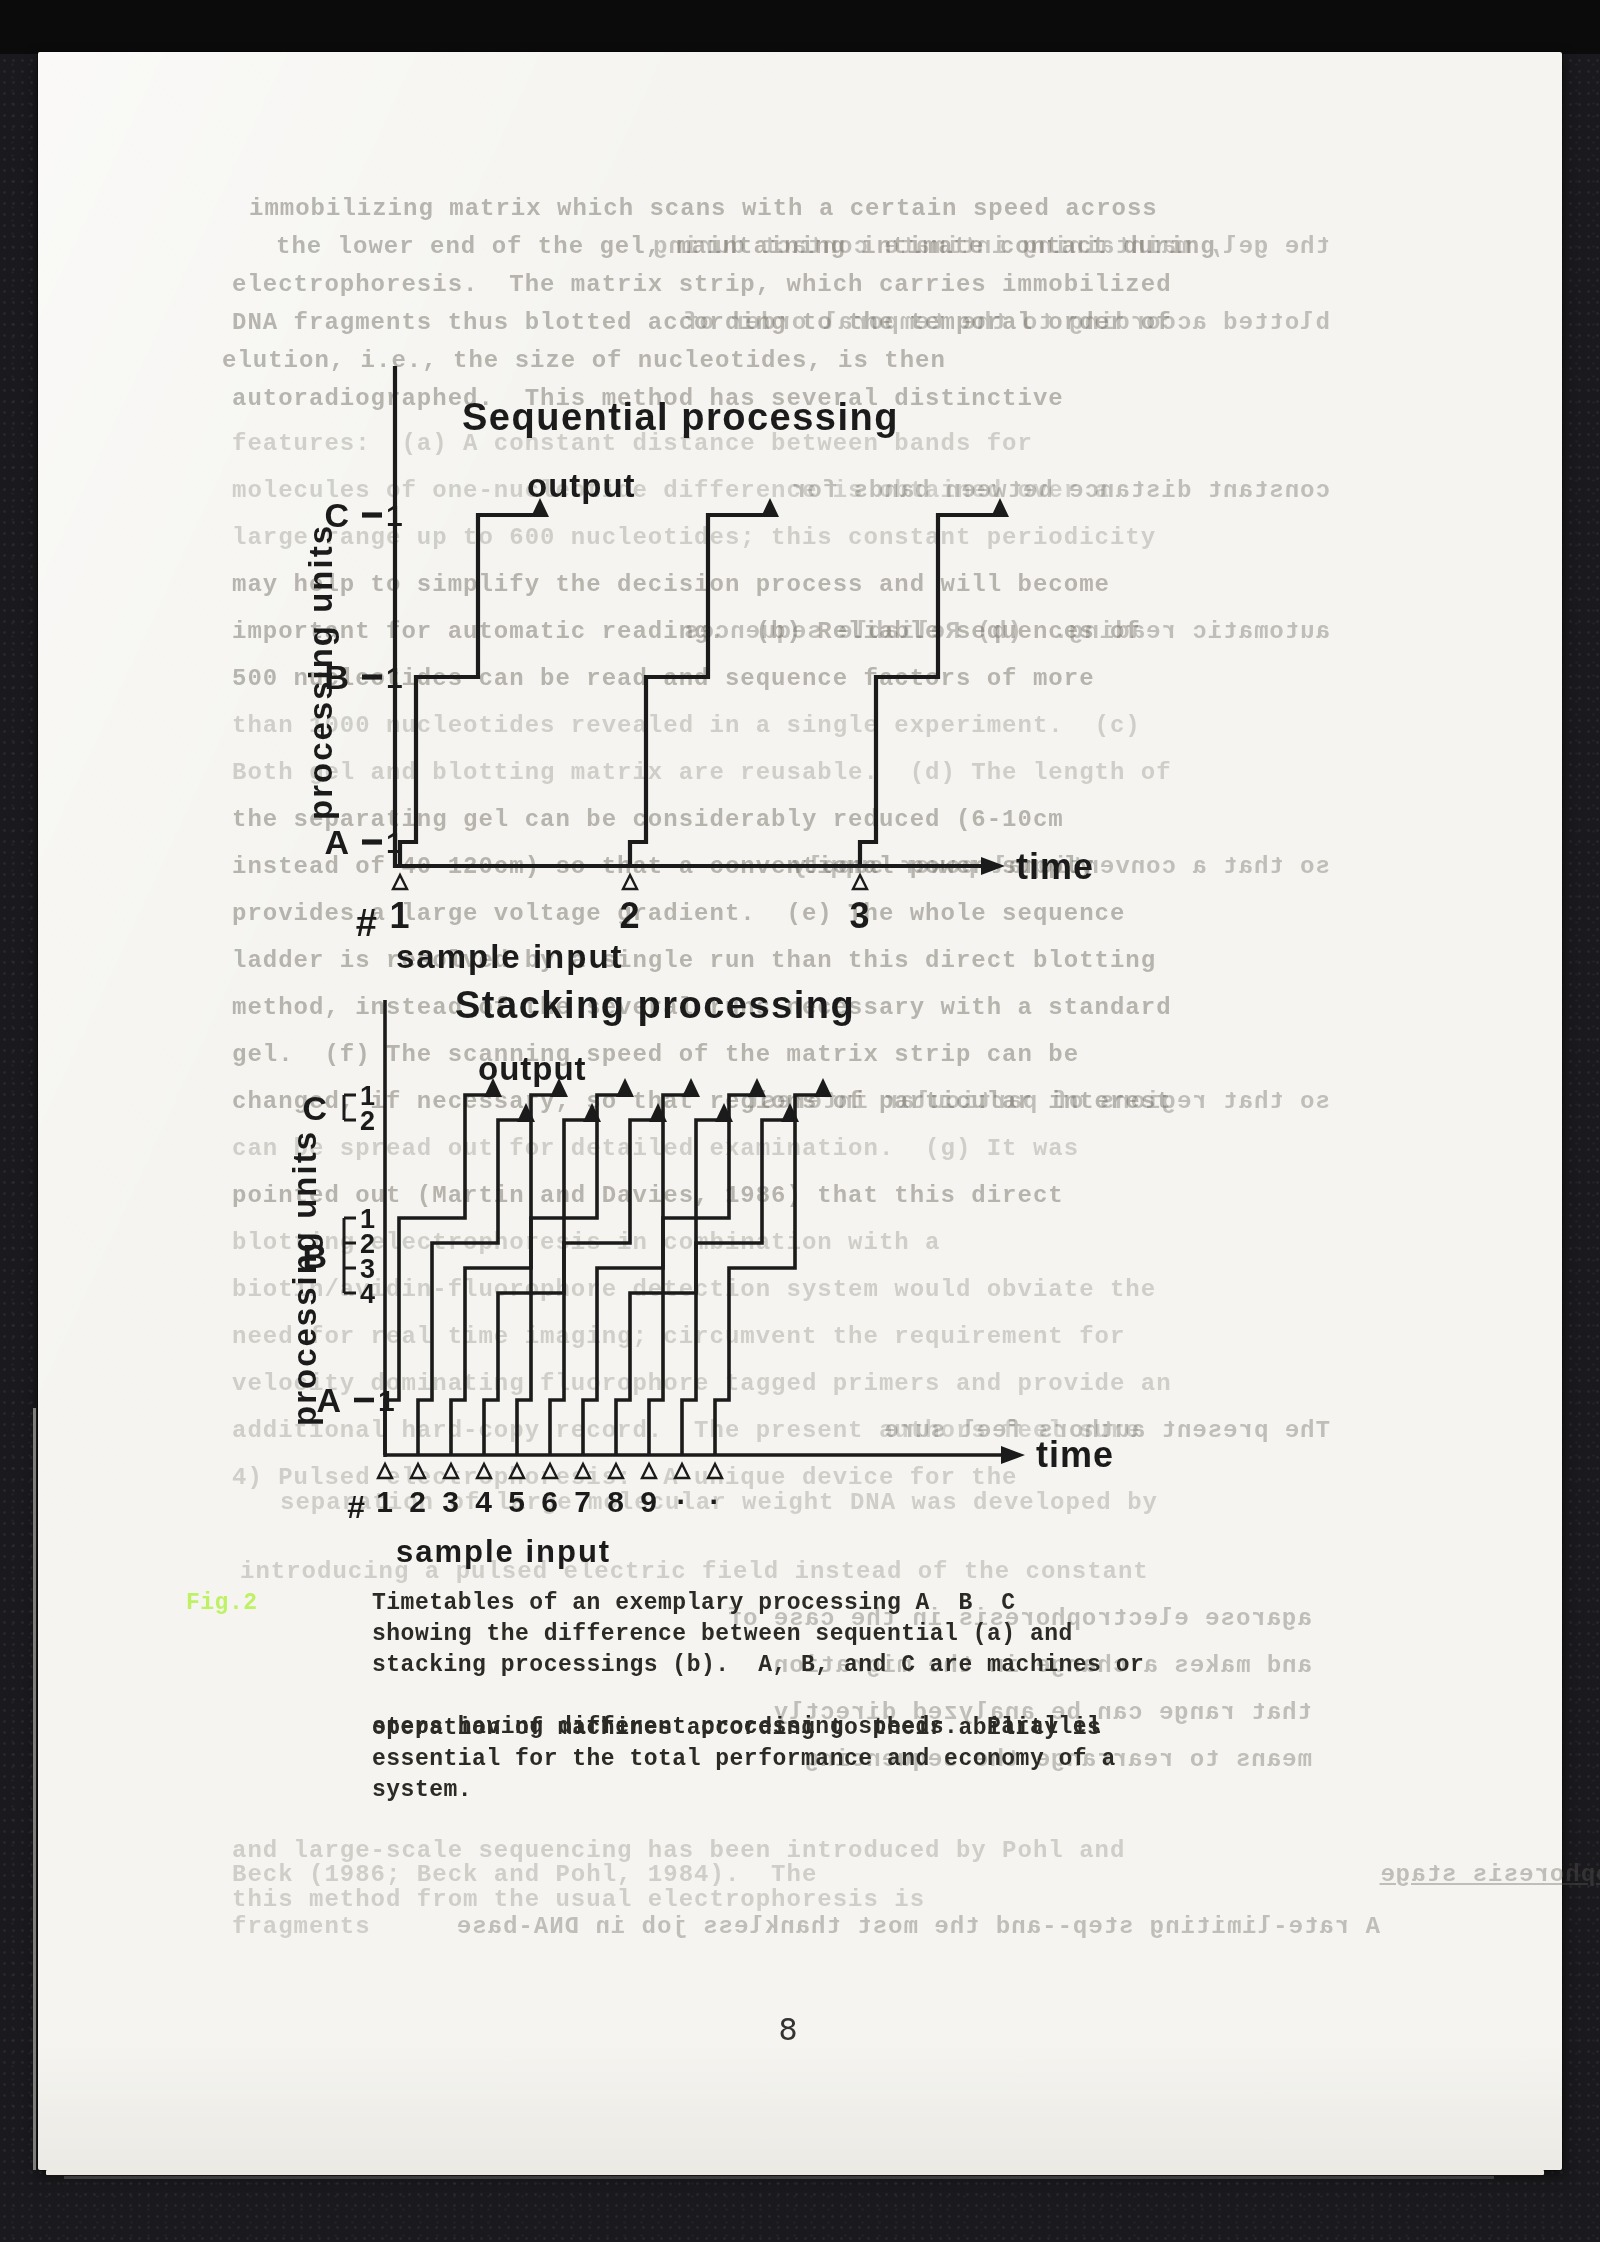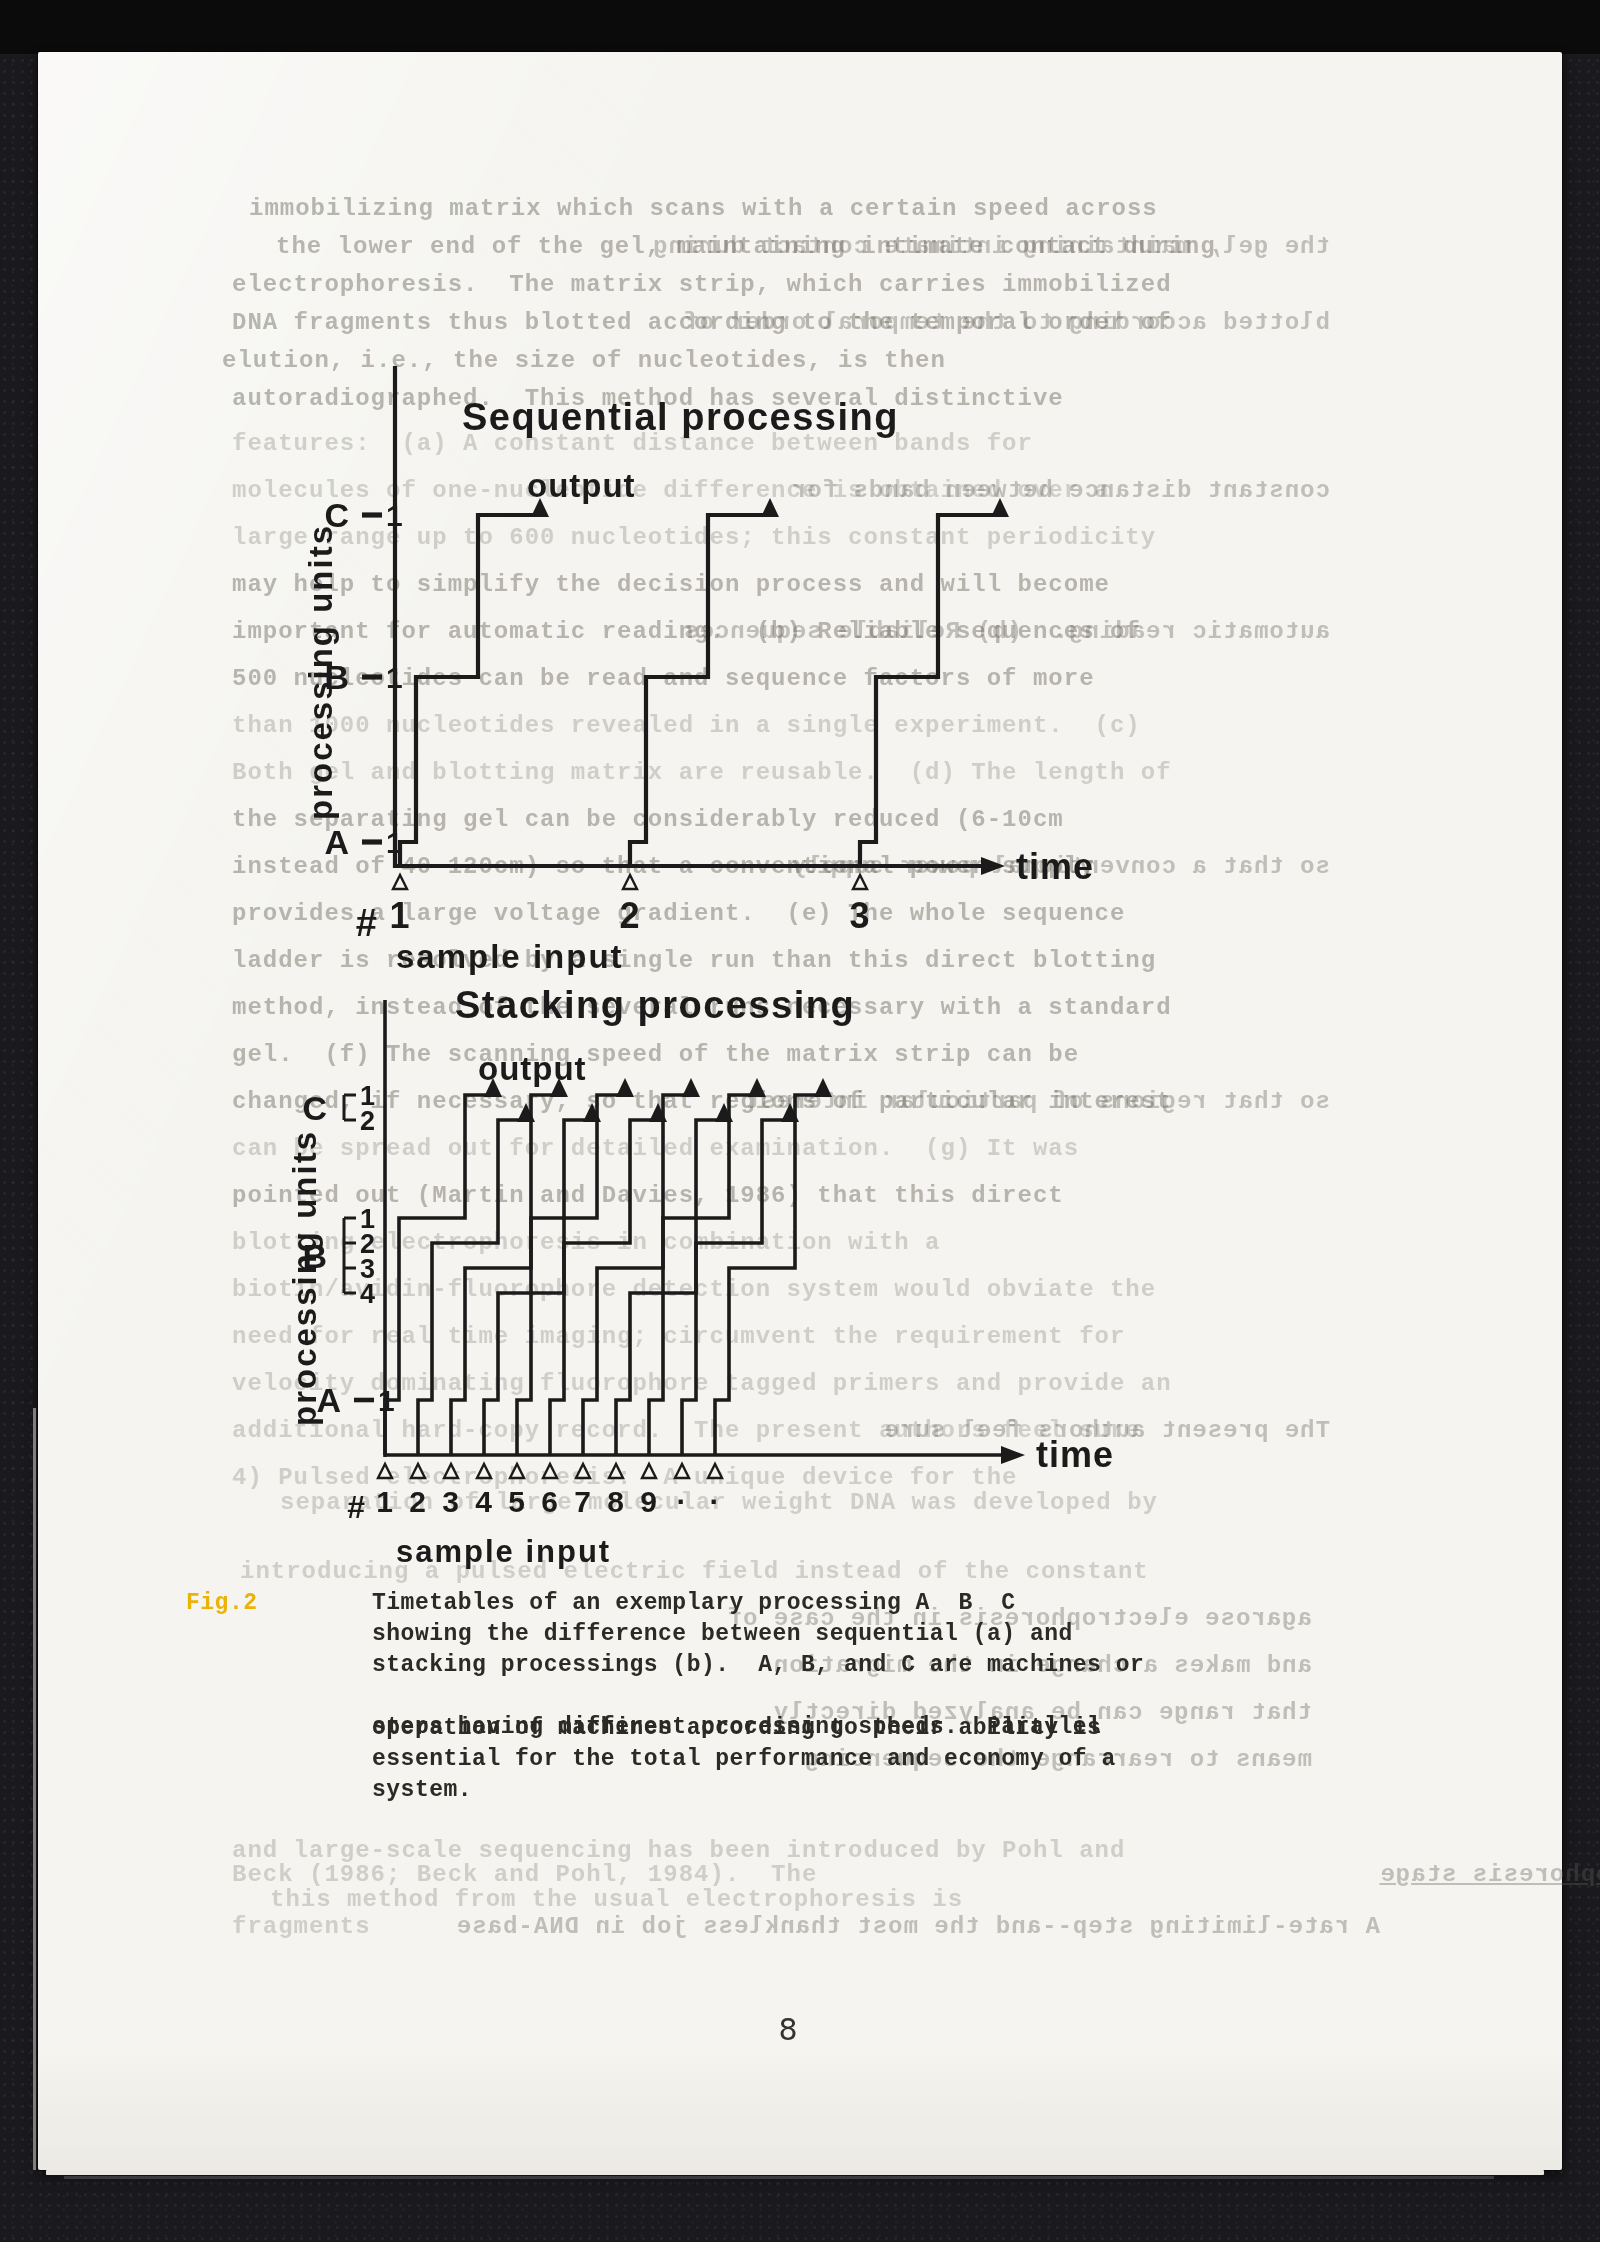--- a/index.html
+++ b/index.html
@@ -21,21 +21,21 @@
   .sliver2{position:absolute;left:64px;top:2176px;width:1430px;height:3px;background:#55545a;opacity:.6;}
   .sliver-left{position:absolute;left:33px;top:1408px;width:3px;height:762px;background:rgba(233,231,222,.5);}
   .ghost{position:absolute;font-family:"Liberation Mono",monospace;font-weight:700;
         font-size:24px;letter-spacing:1px;white-space:pre;color:rgba(100,95,86,0.26);}
   .ghost.dark{color:rgba(96,90,80,0.42);}
   .ghost.mir{transform:scaleX(-1);color:rgba(100,94,85,0.36);width:1080px;}
   .ghost.u{text-decoration:underline;}
   .caption-line{position:absolute;font-family:"Liberation Mono",monospace;font-weight:700;
         font-size:23px;letter-spacing:.5px;white-space:pre;color:#2c2a24;}
   .fig-label{position:absolute;font-family:"Liberation Mono",monospace;font-weight:700;
-        font-size:23px;letter-spacing:.5px;color:#eab308;}
+        font-size:23px;letter-spacing:.5px;color:#bef264;}
   .page-number{position:absolute;left:758px;top:2012px;width:60px;text-align:center;
         font-family:"DejaVu Sans",sans-serif;font-size:30px;color:#333;}
   svg.fig{position:absolute;left:0;top:0;pointer-events:none;}
   svg.fig text{font-family:"Liberation Sans",sans-serif;font-weight:700;fill:#1b1b1b;}
 </style>
 </head>
 <body>
 
 <div class="scan">
   <div class="scan-texture"></div>
@@ -87,21 +87,21 @@
       <div class="ghost" style="left: 232px; top: 1464px;">4) Pulsed electrophoresis:  A unique device for the</div>
       <div class="ghost" style="left: 232px; top: 1489px; margin-left: 48px;">separation of large molecular weight DNA was developed by</div>
       <div class="ghost" style="left: 240px; top: 1558px;">introducing a pulsed electric field instead of the constant</div>
       <div class="ghost mir" style="left: 232px; top: 1605px;">agarose electrophoresis in the case of</div>
       <div class="ghost mir" style="left: 232px; top: 1652px;">and makes a change in the migration</div>
       <div class="ghost mir" style="left: 232px; top: 1699px;">that range can be analyzed directly</div>
       <div class="ghost mir" style="left: 232px; top: 1746px;">means to rearrange the sequencing</div>
       <div class="ghost" style="left: 232px; top: 1837px;">and large-scale sequencing has been introduced by Pohl and</div>
       <div class="ghost" style="left: 232px; top: 1861px;">Beck (1986; Beck and Pohl, 1984).  The</div>
       <div class="ghost mir u" style="left: 700px; top: 1861px;">Post-electrophoresis stage</div>
-      <div class="ghost" style="left: 232px; top: 1886px; margin-left: 38px;">this method from the usual electrophoresis is</div>
+      <div class="ghost" style="left: 232px; top: 1886px;">this method from the usual electrophoresis is</div>
       <div class="ghost" style="left: 232px; top: 1913px;">fragments</div>
       <div class="ghost dark mir" style="left: 300px; top: 1913px;">A rate-limiting step--and the most thankless job in DNA-base</div>
     </div>
 
   <svg class="fig" id="fig-svg" width="1600" height="2242" viewBox="0 0 1600 2242">
       <g>
         <line x1="395" y1="866" x2="987" y2="866" stroke="#1b1b1b" stroke-width="4.2"></line>
         <polygon points="1005,866 981,857 981,875" fill="#1b1b1b"></polygon>
         <line x1="395" y1="868" x2="395" y2="366" stroke="#1b1b1b" stroke-width="4.2"></line>
         <text x="1016" y="879" font-size="36" text-anchor="start" letter-spacing="1">time</text>

